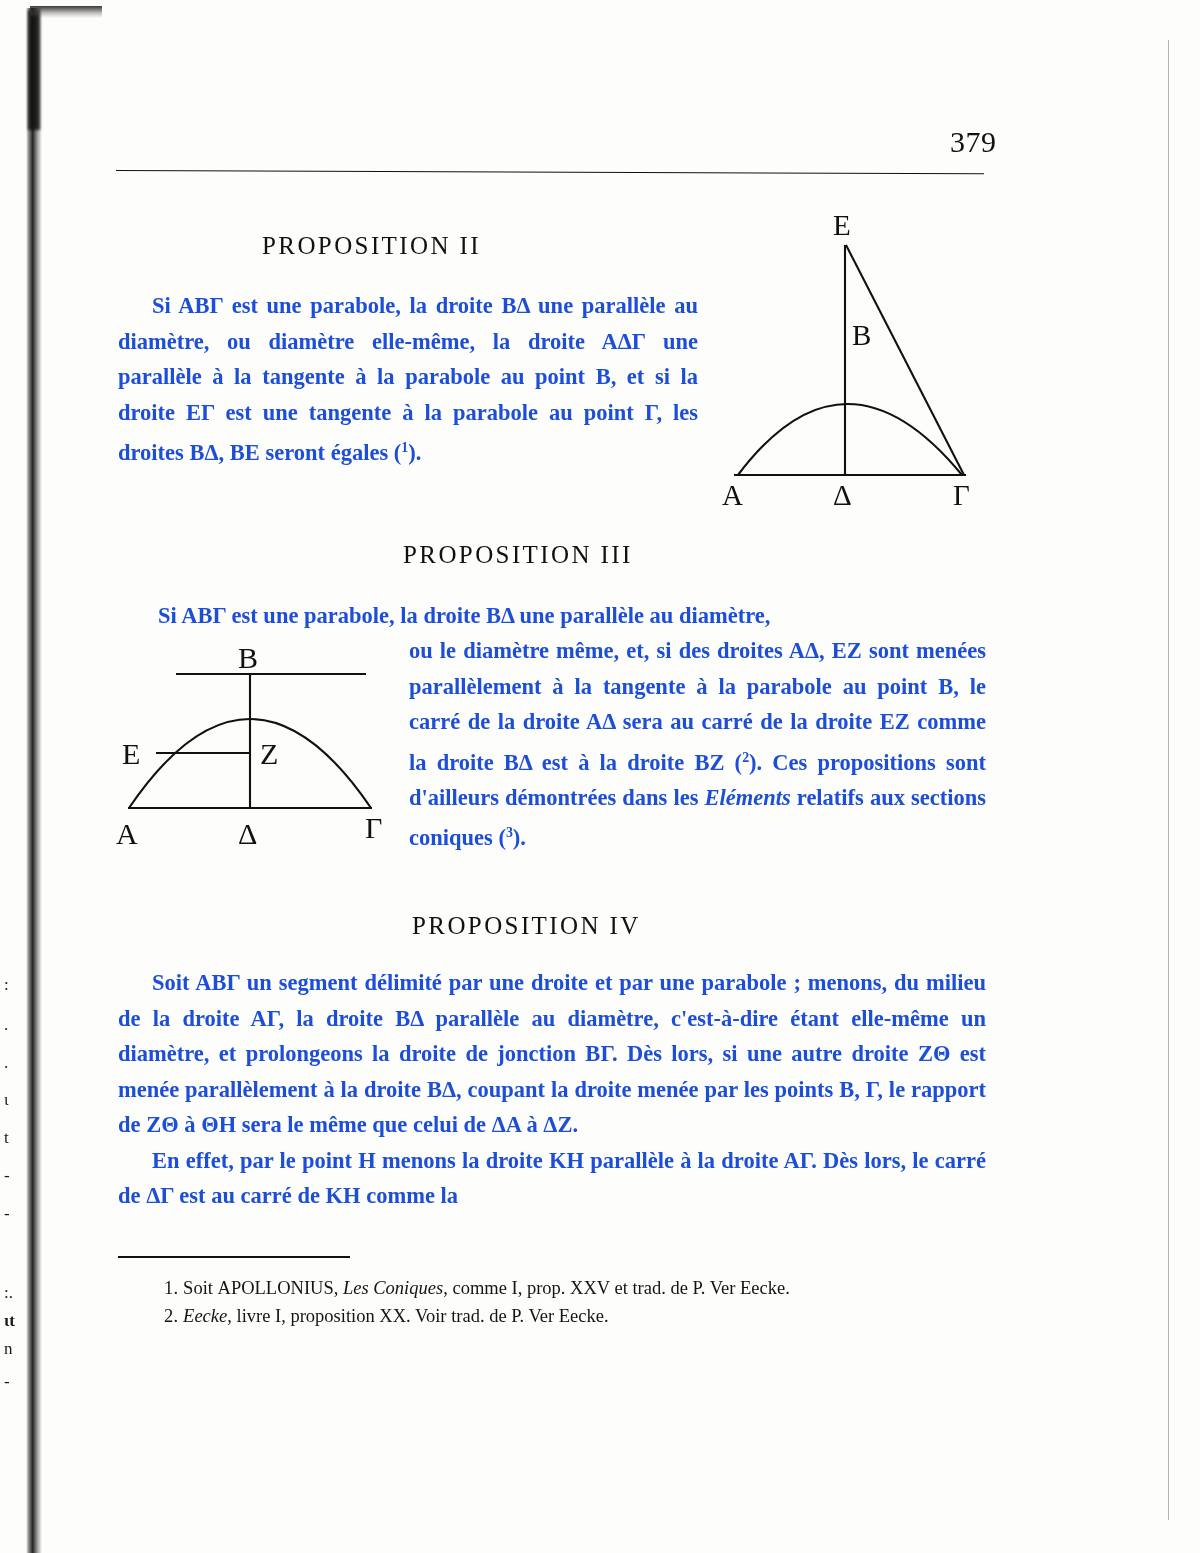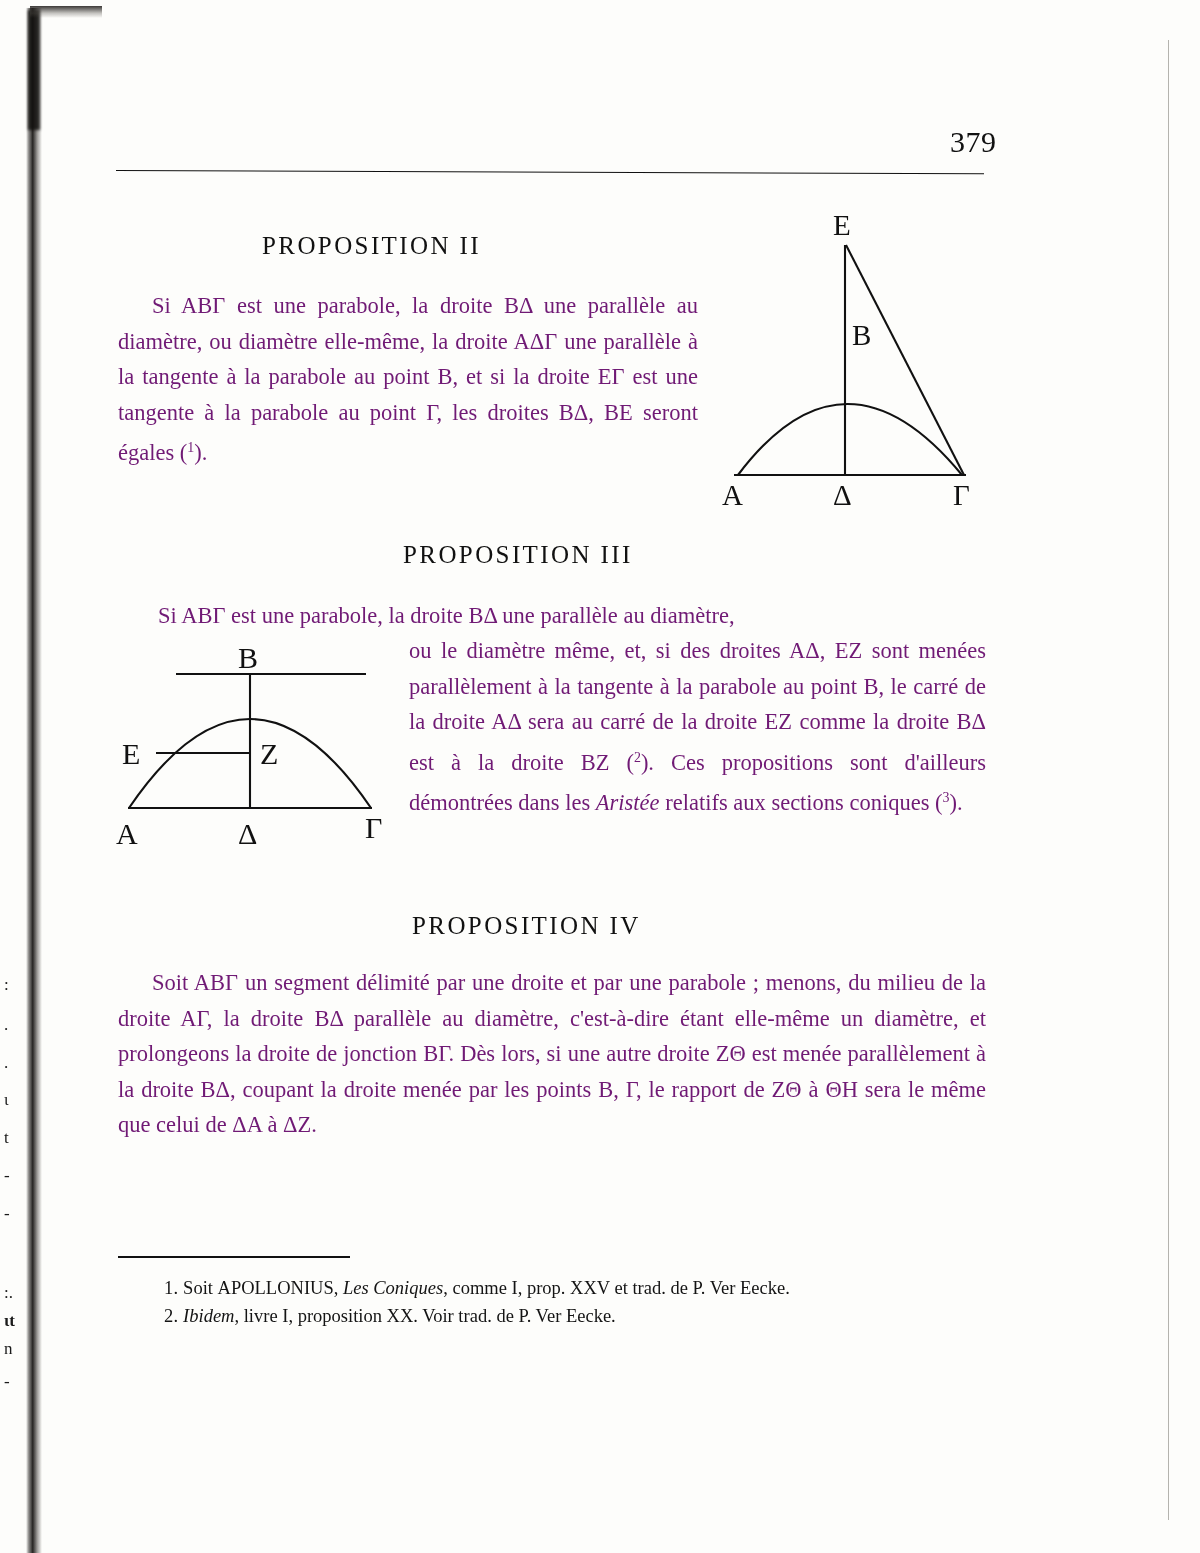--- a/index.html
+++ b/index.html
@@ -109,21 +109,22 @@
     letter-spacing: 2.4px;
     white-space: nowrap;
   }
 
   
   .body-block {
     position: absolute;
     font-size: 22.5px;
     line-height: 35.5px;
     text-align: justify;
-    color: #701a75;
+    color: #1d4ed8;
+    font-weight: bold;
   }
   .body-block p { margin: 0; }
   .body-block p + p { margin-top: 0px; }
   .indent { text-indent: 34px; }
   .ital { font-style: italic; }
   sup.fn {
     font-size: 0.62em;
     vertical-align: 0.55em;
   }
 
@@ -217,21 +218,21 @@
 
   <div class="body-block" style="left:158px; top:598px; width:828px;">
     <p>Si ABΓ est une parabole, la droite BΔ une parallèle au diamètre,</p>
   </div>
 
   <div class="body-block" style="left:409px; top:633px; width:577px;">
     <p>
       ou le diamètre même, et, si des droites AΔ, EZ sont menées parallèlement à la tangente
       à la parabole au point B, le carré de la droite AΔ sera au carré de la droite EZ comme la
       droite BΔ est à la droite BZ (<sup class="fn">2</sup>). Ces propositions sont d'ailleurs
-      démontrées dans les <span class="ital">Aristée</span> relatifs aux sections coniques
+      démontrées dans les <span class="ital">Eléments</span> relatifs aux sections coniques
       (<sup class="fn">3</sup>).
     </p>
   </div>
 
   <div class="figure" style="left:110px; top:648px;">
     <svg width="290" height="200" viewBox="0 0 290 200">
 
       <line x1="66" y1="26" x2="256" y2="26" stroke="#111" stroke-width="2.1"></line>
 
       <path d="M 19 160 Q 140 -18 261 160" fill="none" stroke="#111" stroke-width="2.1"></path>
@@ -253,28 +254,32 @@
   <div class="prop-heading" style="left:412px; top:912px;">PROPOSITION IV</div>
 
   <div class="body-block" style="left:118px; top:965px; width:868px;">
     <p class="indent">
       Soit ABΓ un segment délimité par une droite et par une parabole ; menons, du milieu de
       la droite AΓ, la droite BΔ parallèle au diamètre, c'est-à-dire étant elle-même un
       diamètre, et prolongeons la droite de jonction BΓ. Dès lors, si une autre droite ZΘ est
       menée parallèlement à la droite BΔ, coupant la droite menée par les points B, Γ, le
       rapport de ZΘ à ΘH sera le même que celui de ΔA à ΔZ.
     </p>
+    <p class="indent">
+      En effet, par le point H menons la droite KH parallèle à la droite AΓ. Dès lors, le carré
+      de ΔΓ est au carré de KH comme la
+    </p>
   </div>
 
   <div class="fn-rule"></div>
 
   <div class="footnotes">
     <p class="fn-line fn-indent">
       <span class="fn-num">1.</span>
       <span>Soit </span><span class="smallcaps">APOLLONIUS</span><span>, </span><span class="ital">Les Coniques</span><span>, comme I, prop. XXV et trad. de P. Ver Eecke.</span>
     </p>
     <p class="fn-line fn-indent">
       <span class="fn-num">2.</span>
-      <span class="ital">Ibidem</span><span>, livre I, proposition XX. Voir trad. de P. Ver Eecke.</span>
+      <span class="ital">Eecke</span><span>, livre I, proposition XX. Voir trad. de P. Ver Eecke.</span>
     </p>
   </div>
 
 </div>
 
 </body></html>

